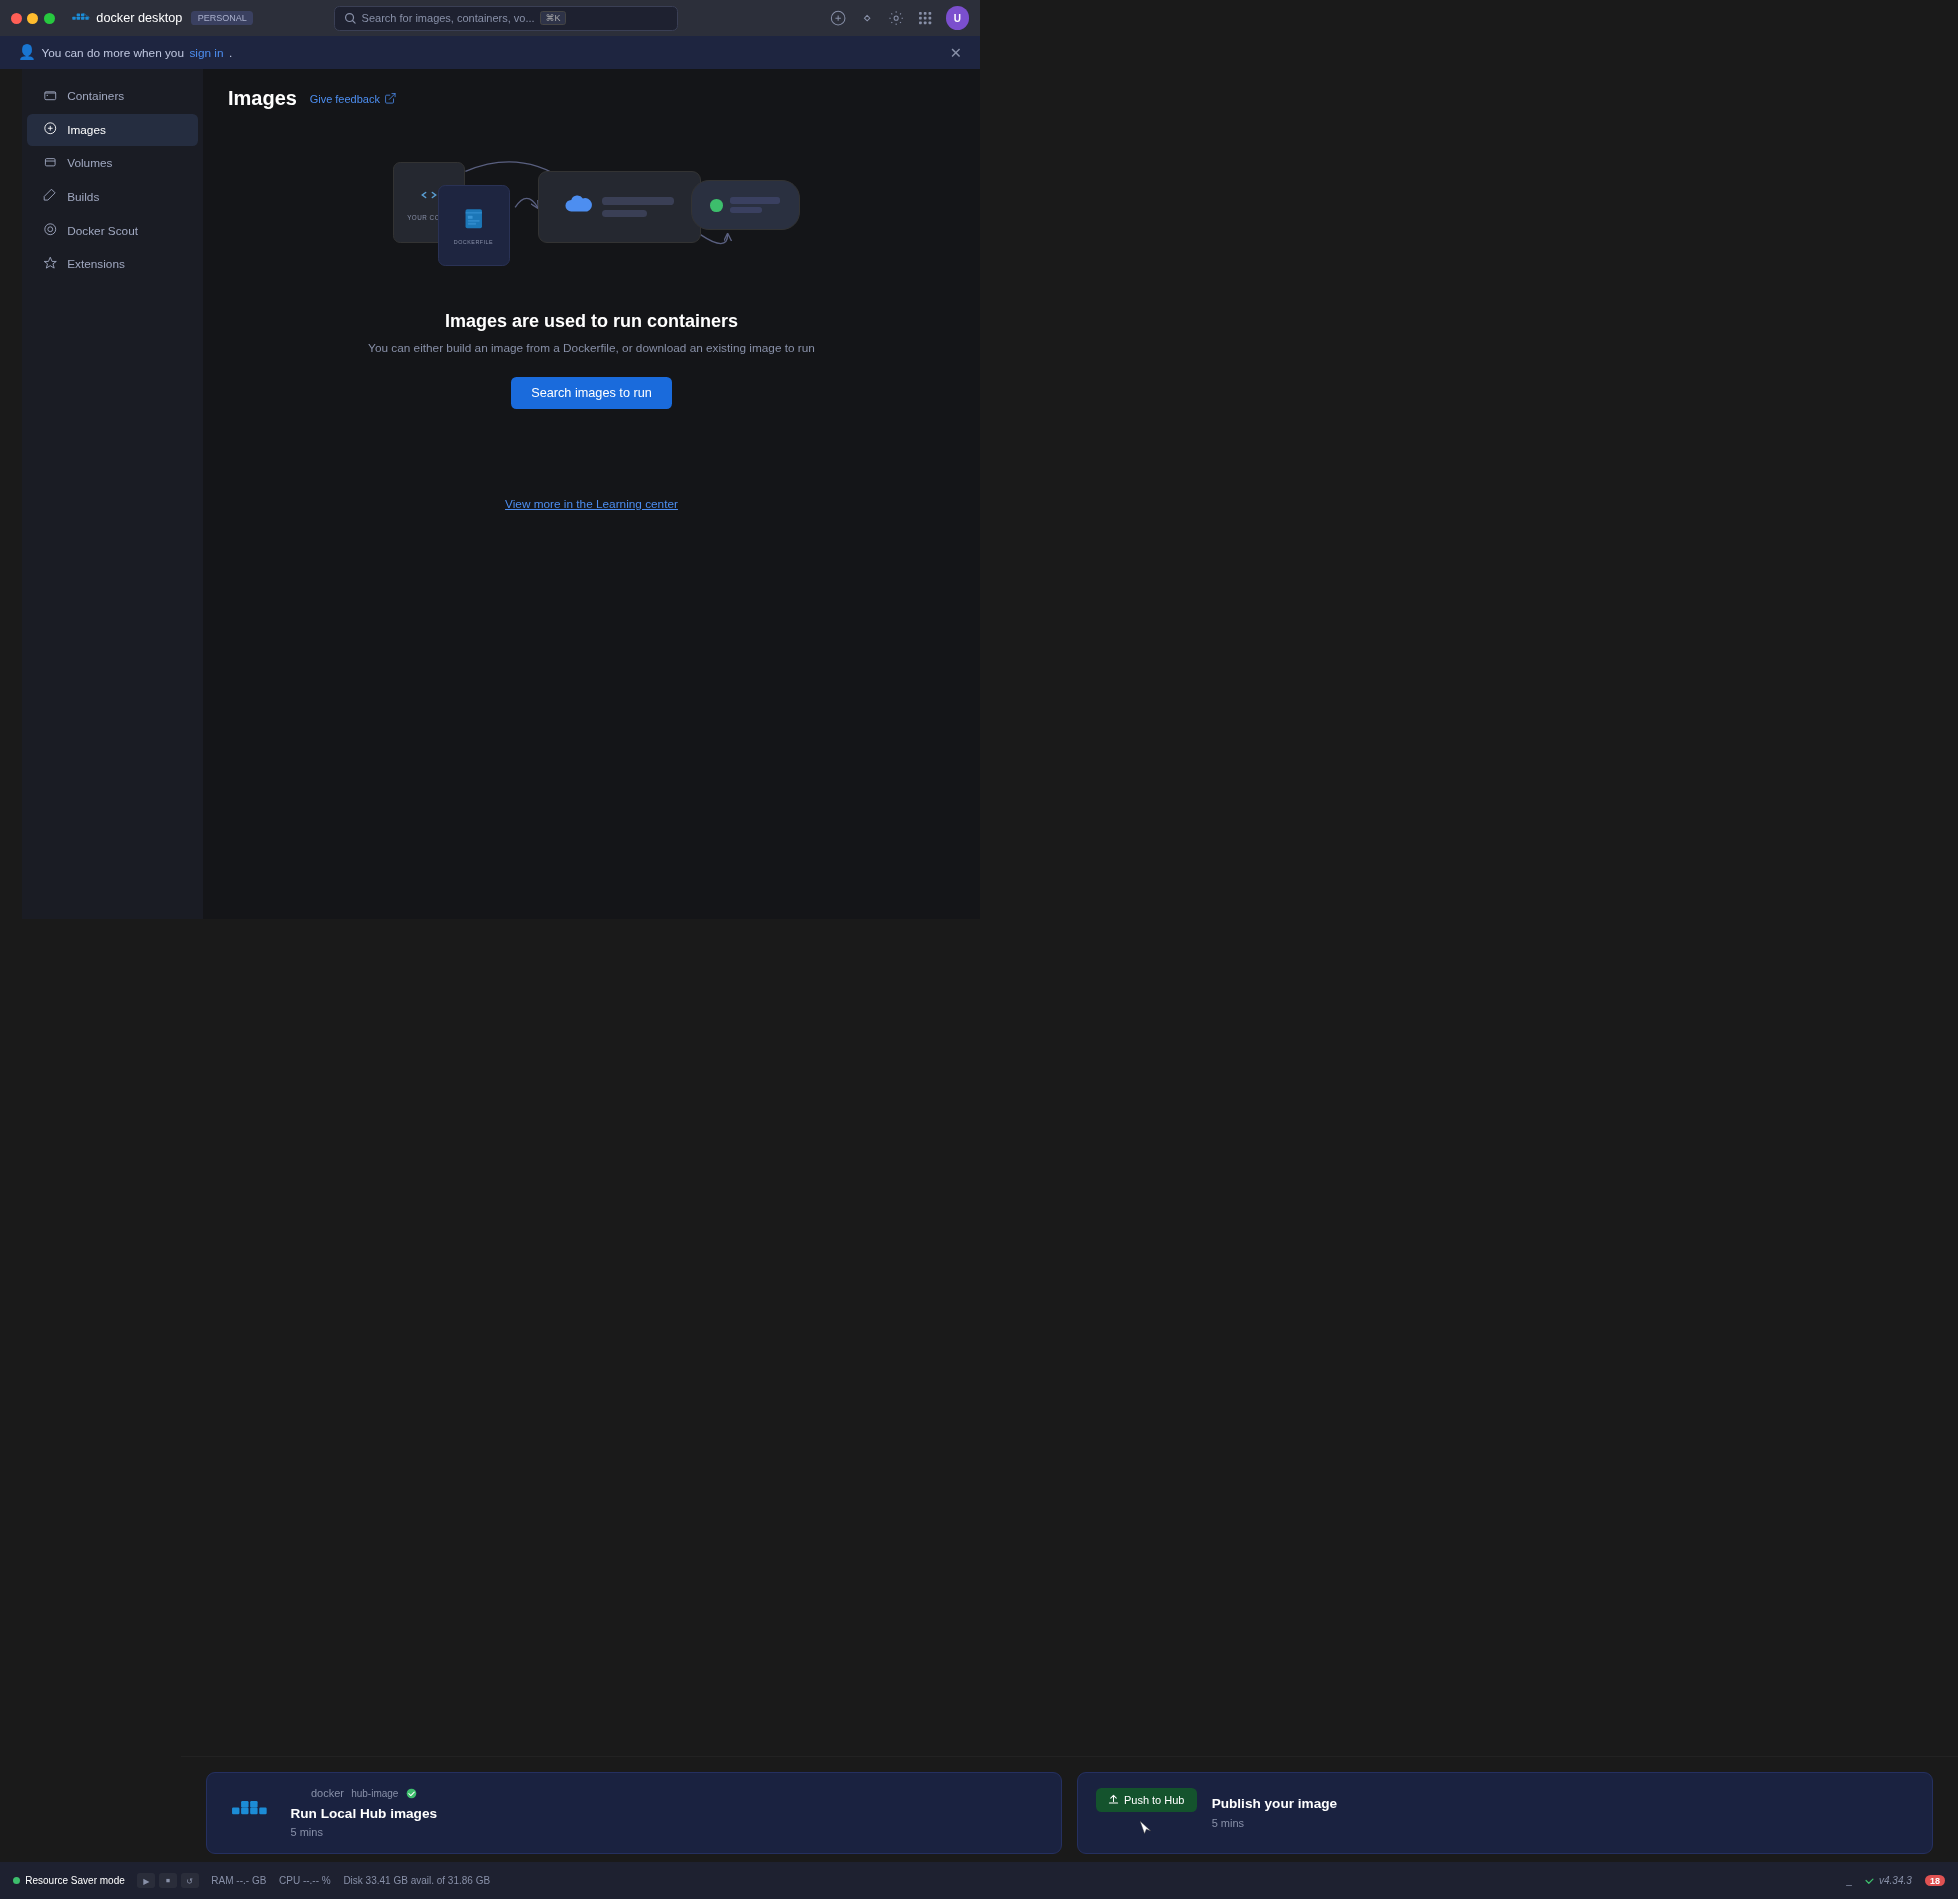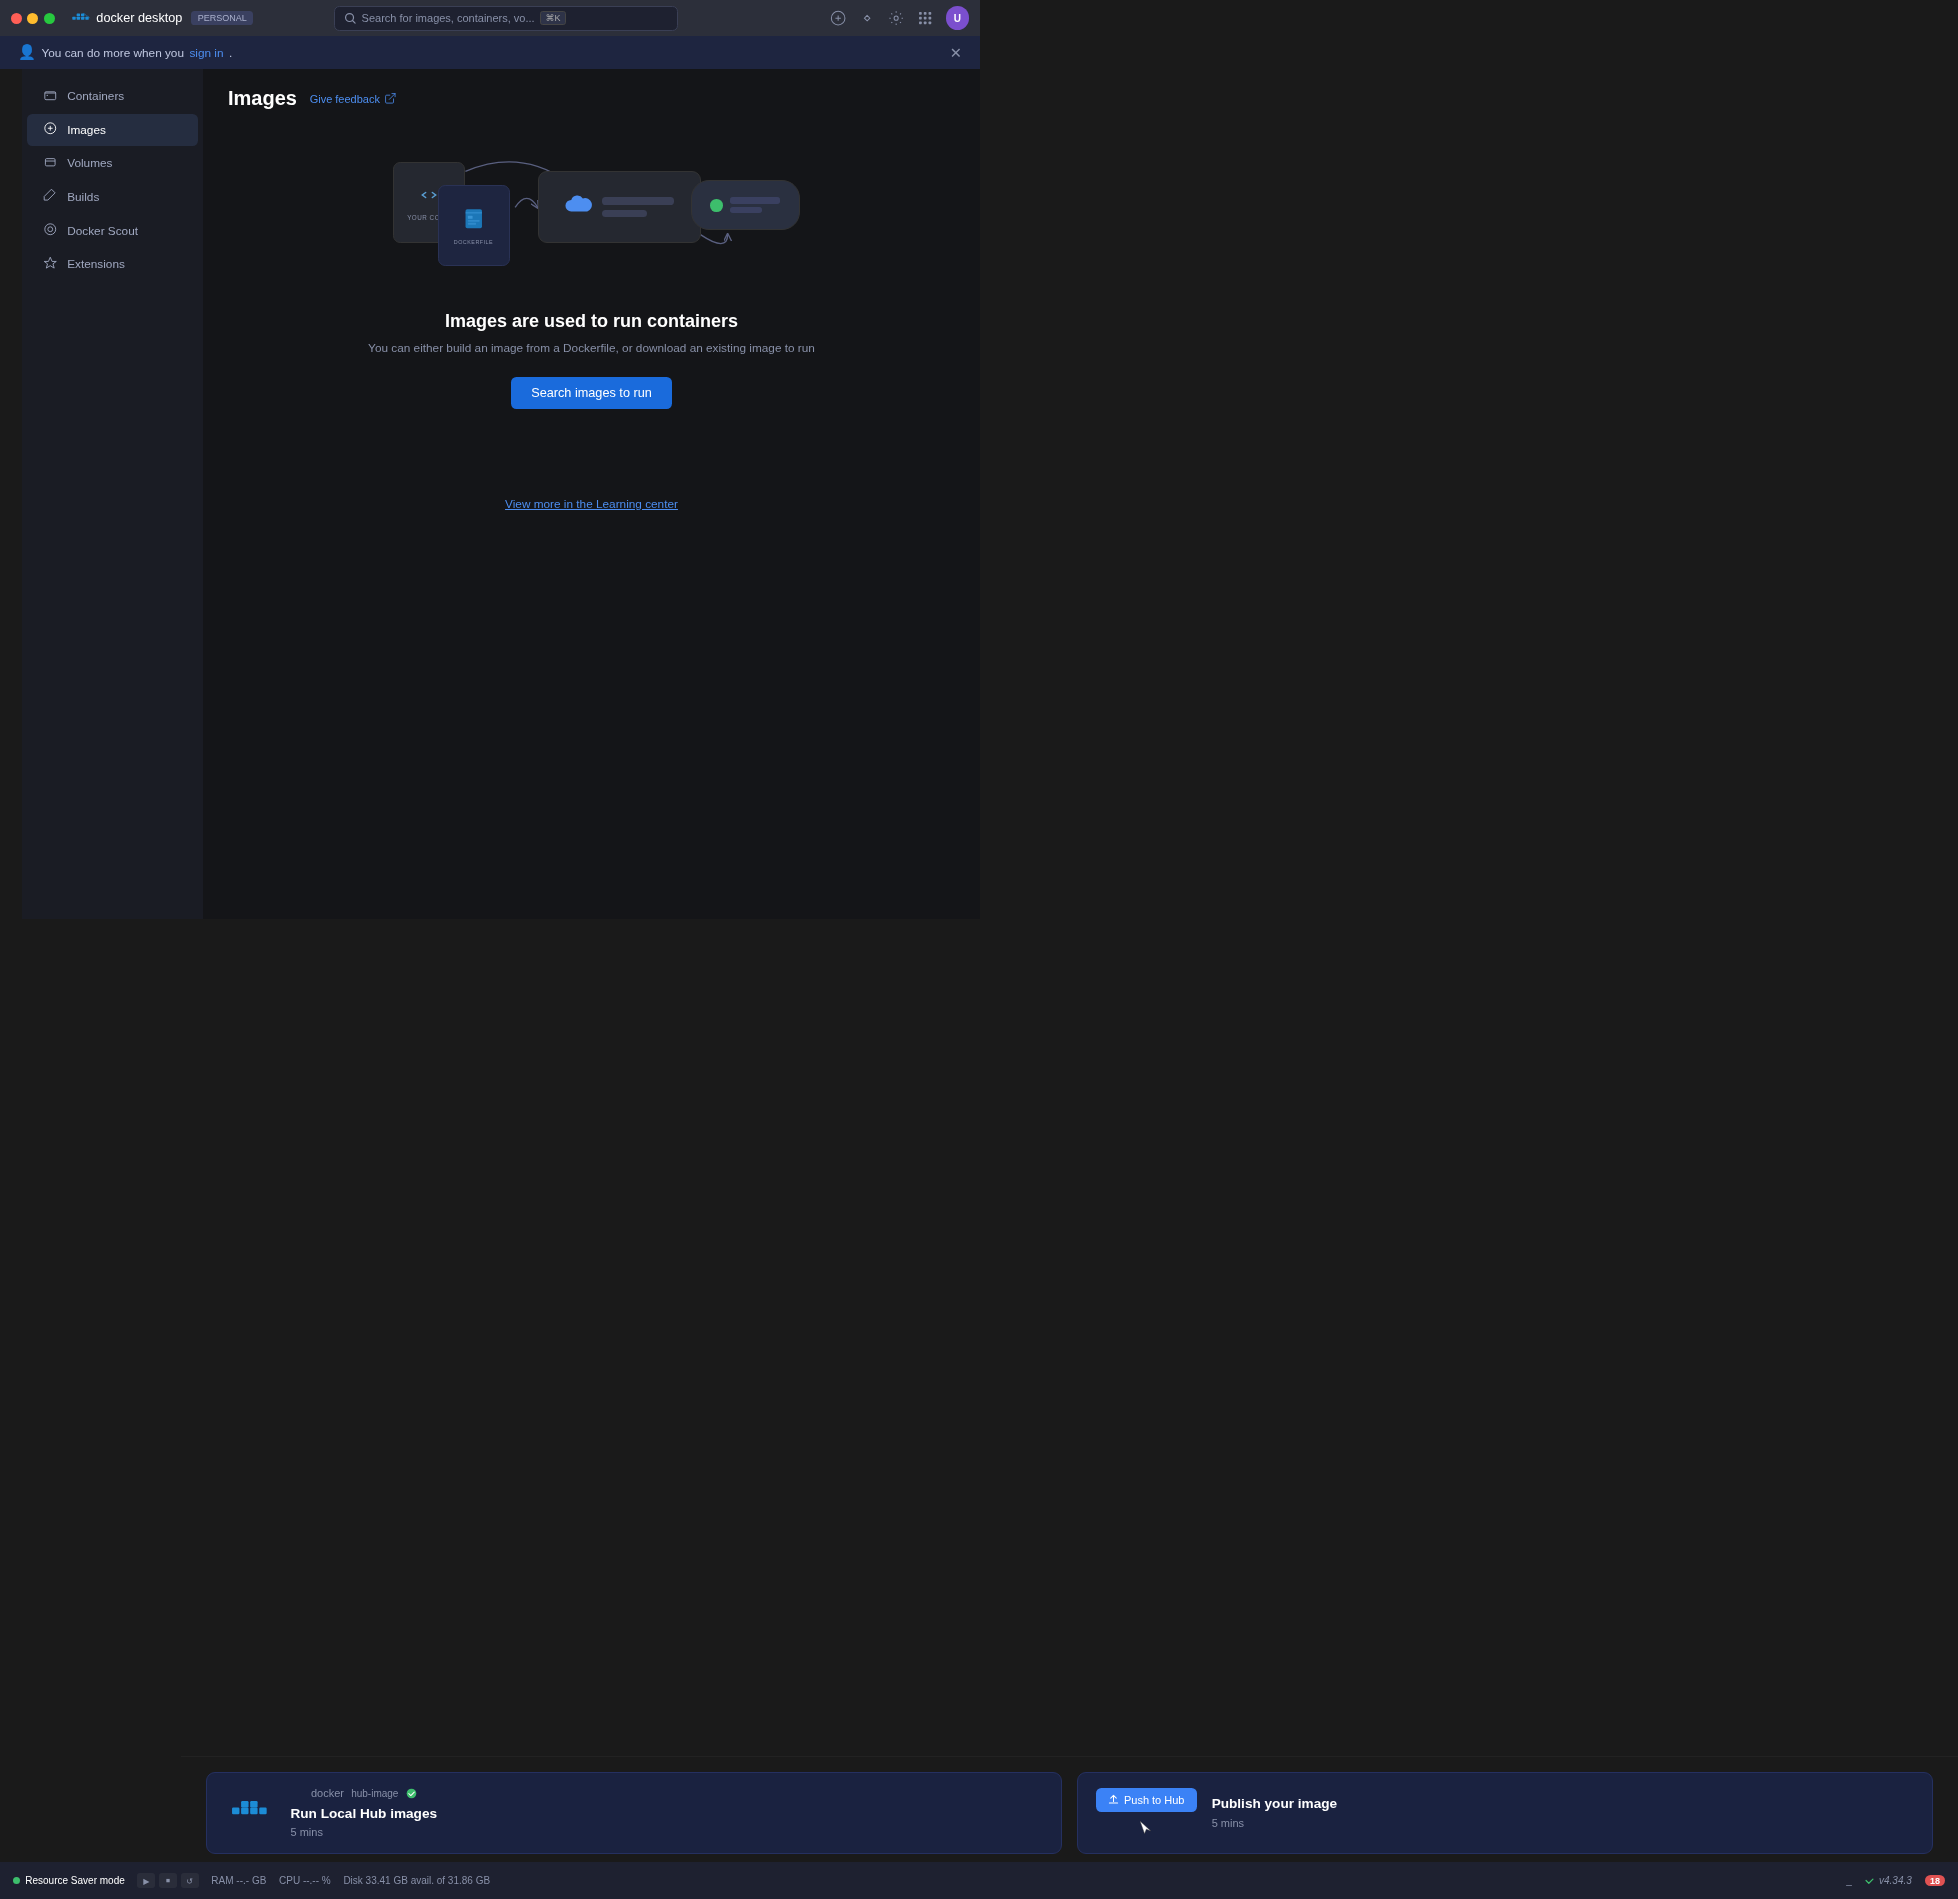--- a/index.html
+++ b/index.html
@@ -421,21 +421,21 @@
     }
     .docker-hub-logo {
       width: 45px;
       height: 36px;
       display: flex;
       align-items: center;
       justify-content: center;
       font-size: 25px;
     }
     .push-hub-btn {
-      background: #3b82f6;
+      background: #14532d;
       color: white;
       border: none;
       border-radius: 5.4px;
       padding: 6.3px 12.7px;
       font-size: 11px;
       cursor: pointer;
       display: flex;
       align-items: center;
       gap: 4.5px;
       font-weight: 500;

